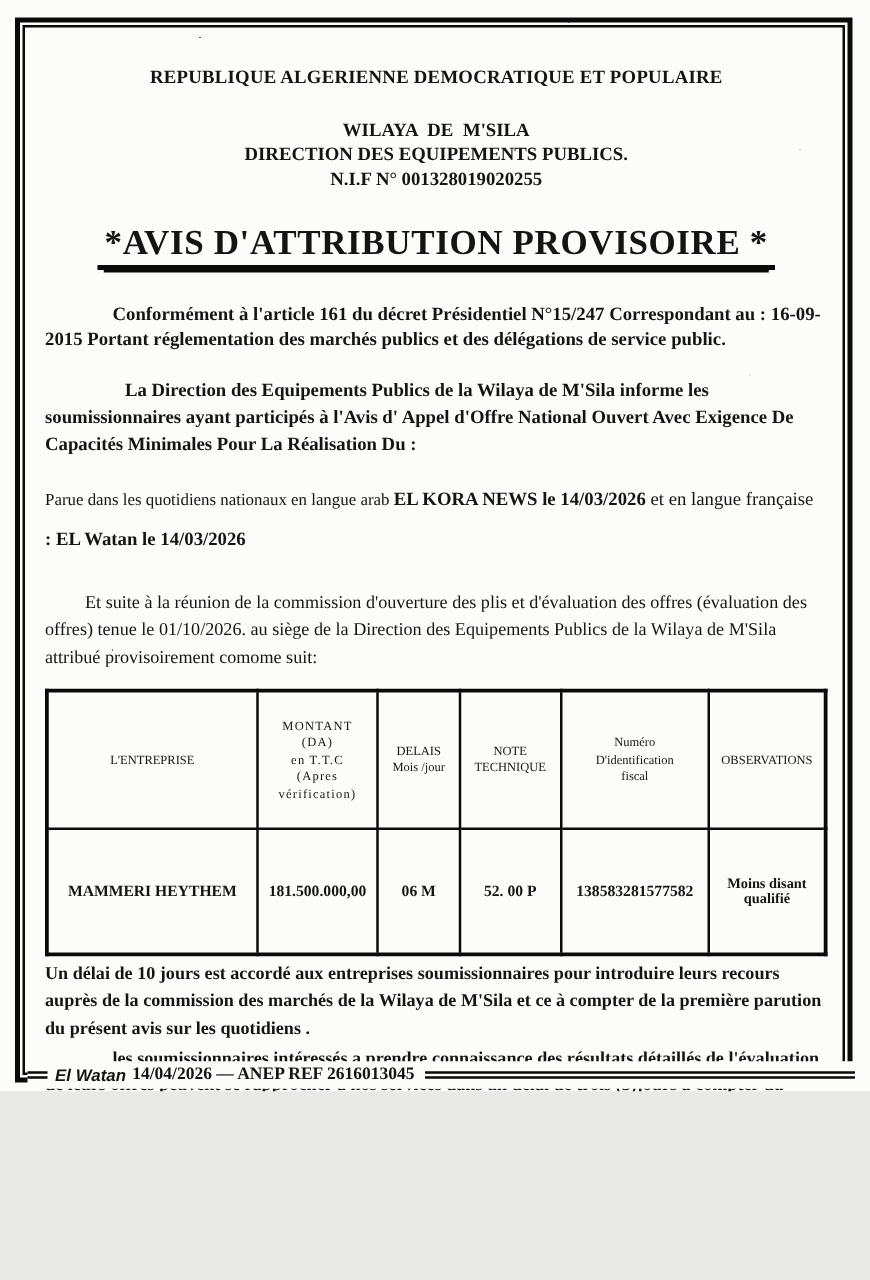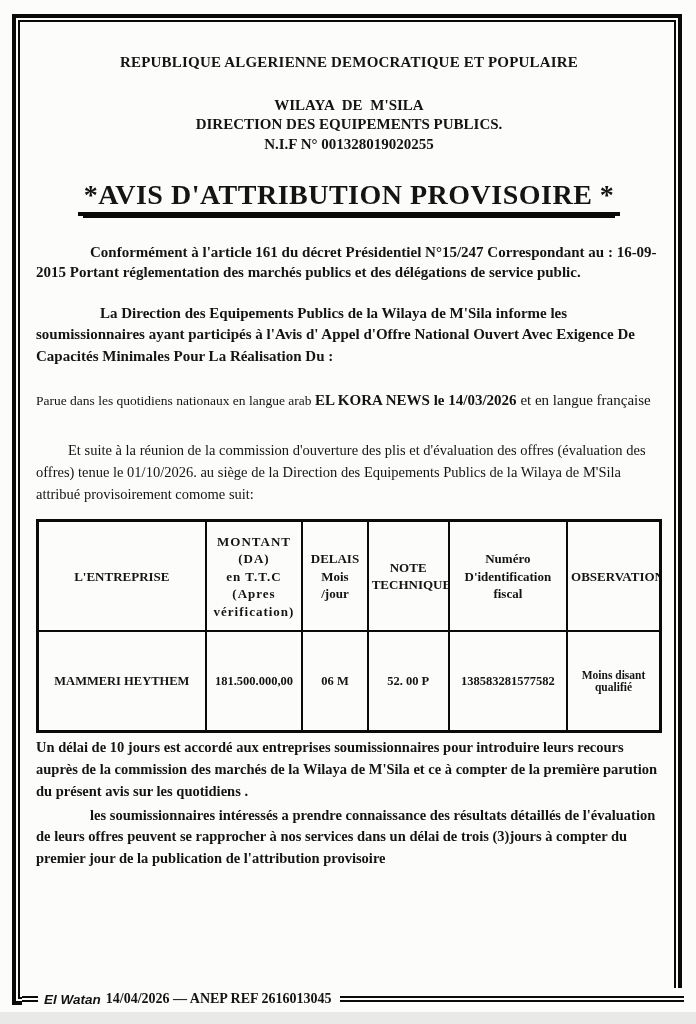--- a/index.html
+++ b/index.html
@@ -5,21 +5,21 @@
   html,body{margin:0;padding:0;}
   body{
     width:696px;height:1024px;
     background:#e9e9e7;
     font-family:"Liberation Serif", serif;
     color:#141414;
     -webkit-font-smoothing:none;
   }
   .page{
     position:relative;
-    width:696px;height:1012px;
+    width:696px;height:873px;
     background:#fcfcfa;
     background-image:
       radial-gradient(circle 1px at 160px 30px, #555 40%, transparent 60%),
       radial-gradient(circle 1px at 455px 18px, #666 40%, transparent 60%),
       radial-gradient(circle 1px at 640px 120px, #777 40%, transparent 60%),
       radial-gradient(circle 1px at 90px 520px, #777 40%, transparent 60%),
       radial-gradient(circle 1px at 600px 300px, #888 40%, transparent 60%),
       radial-gradient(circle 1px at 300px 990px, #888 40%, transparent 60%),
       radial-gradient(circle 1px at 520px 860px, #777 40%, transparent 60%);
     overflow:hidden;
@@ -73,21 +73,21 @@
   }
   table.award th, table.award td{
     border:2px solid #0a0a0a;
     text-align:center;
     vertical-align:middle;
     padding:4px 3px;
     overflow:hidden;
   }
   table.award{border:3px solid #0a0a0a;}
   th{
-    font-size:13px;font-weight:bold;
+    font-size:10px;font-weight:normal;
     white-space:pre-line;
     line-height:1.35;
     height:100px;
   }
   th.montant{letter-spacing:1px;}
   td{
     font-size:12.5px;font-weight:bold;
     height:90px;
   }
   td.obs{font-size:11.5px;}
@@ -139,20 +139,21 @@
       <div class="doc-title">*AVIS D'ATTRIBUTION PROVISOIRE  *</div>
     </div>
 
     <p class="p-conf">Conformément à l'article 161 du décret Présidentiel N°15/247 Correspondant au : 16-09-2015  Portant réglementation des marchés publics et des délégations de service public.</p>
 
     <p class="p-dir">La Direction des Equipements Publics de la Wilaya de M'Sila informe les soumissionnaires ayant participés à  l'Avis d' Appel d'Offre National Ouvert Avec Exigence De Capacités Minimales Pour La Réalisation Du :</p>
 
 
     <div class="p-parution">
       <span class="par-prefix">Parue dans les quotidiens nationaux en langue arab  </span><span class="par-arab">EL KORA NEWS le 14/03/2026</span><span class="par-mid"> et en langue française</span>
+      <span class="par-fr">: EL Watan  le 14/03/2026</span>
     </div>
 
     <p class="p-reunion">Et suite à la réunion de la commission d'ouverture des plis et d'évaluation des offres (évaluation des offres) tenue le 01/10/2026. au siège de la Direction des Equipements Publics de la Wilaya de M'Sila attribué provisoirement comome suit:</p>
 
     <table class="award">
       <colgroup>
         <col class="c-ent">
           <col class="c-mon">
           <col class="c-del">
           <col class="c-not">

